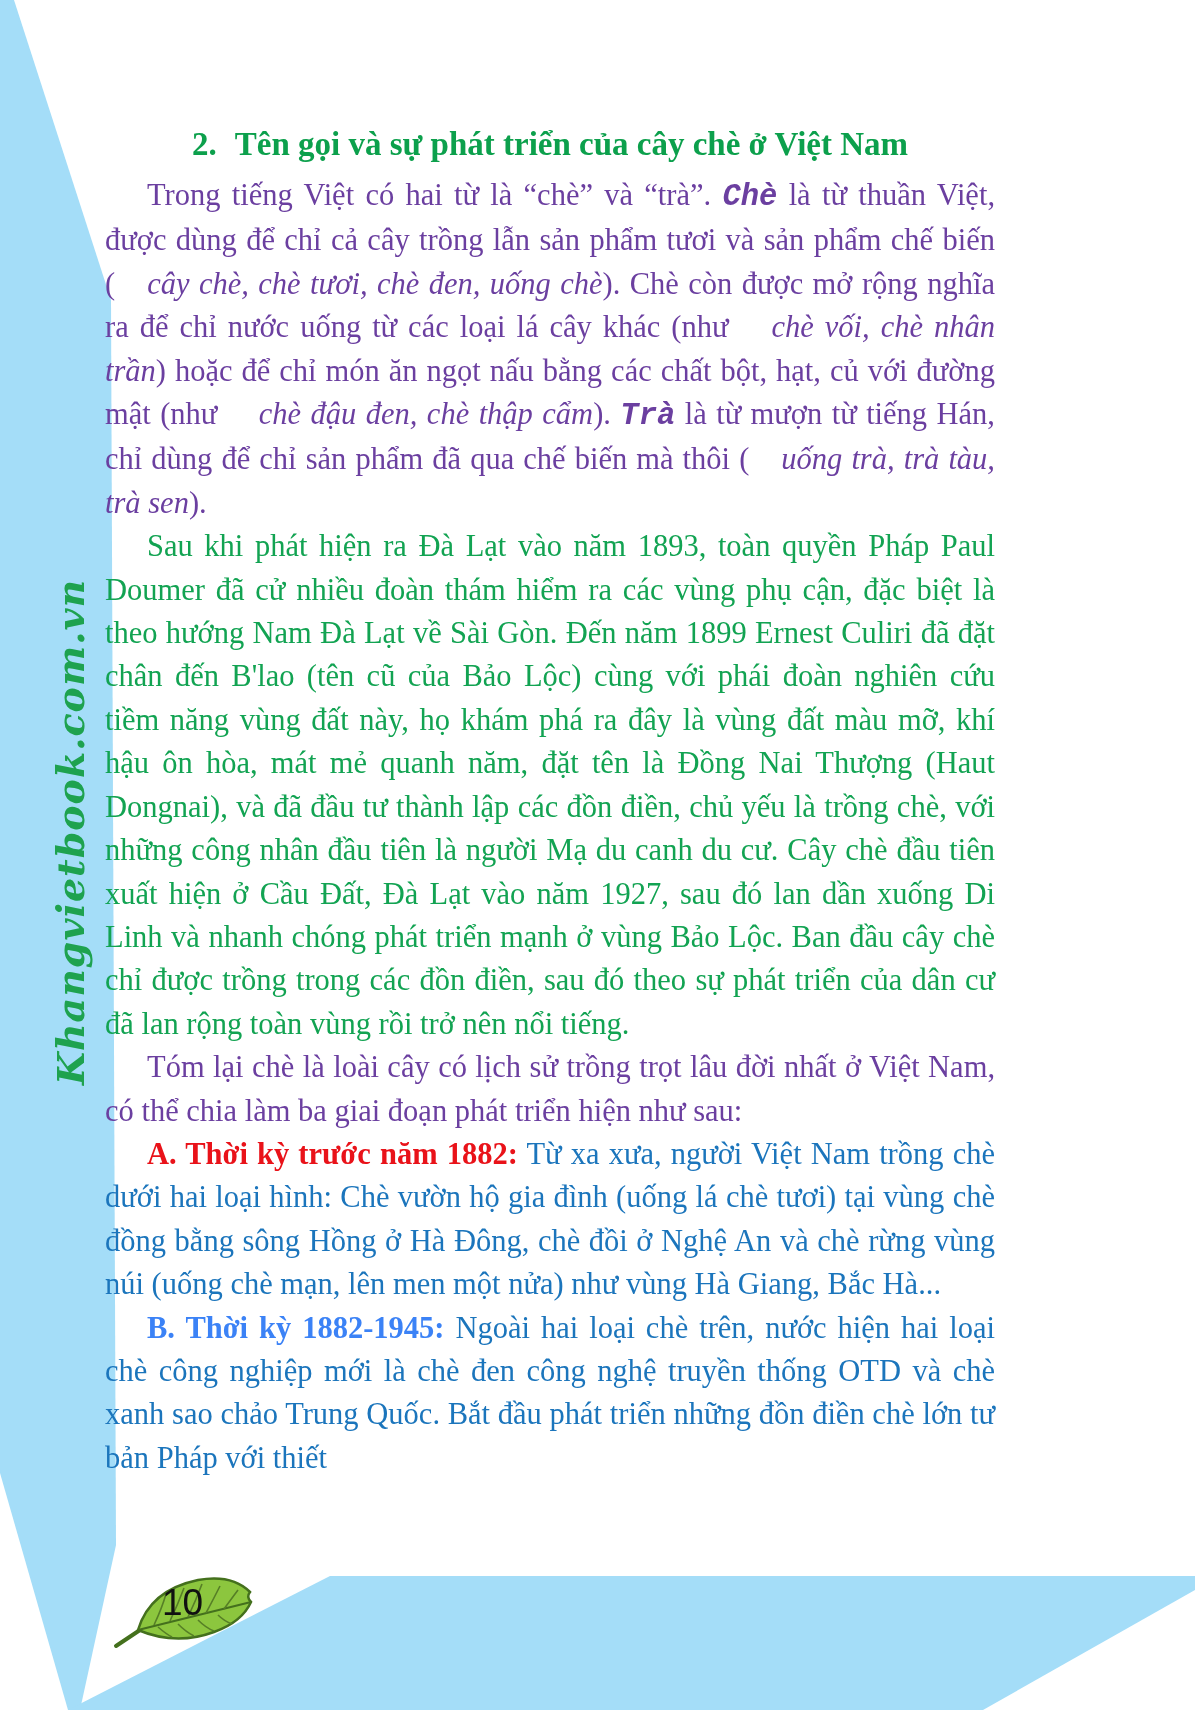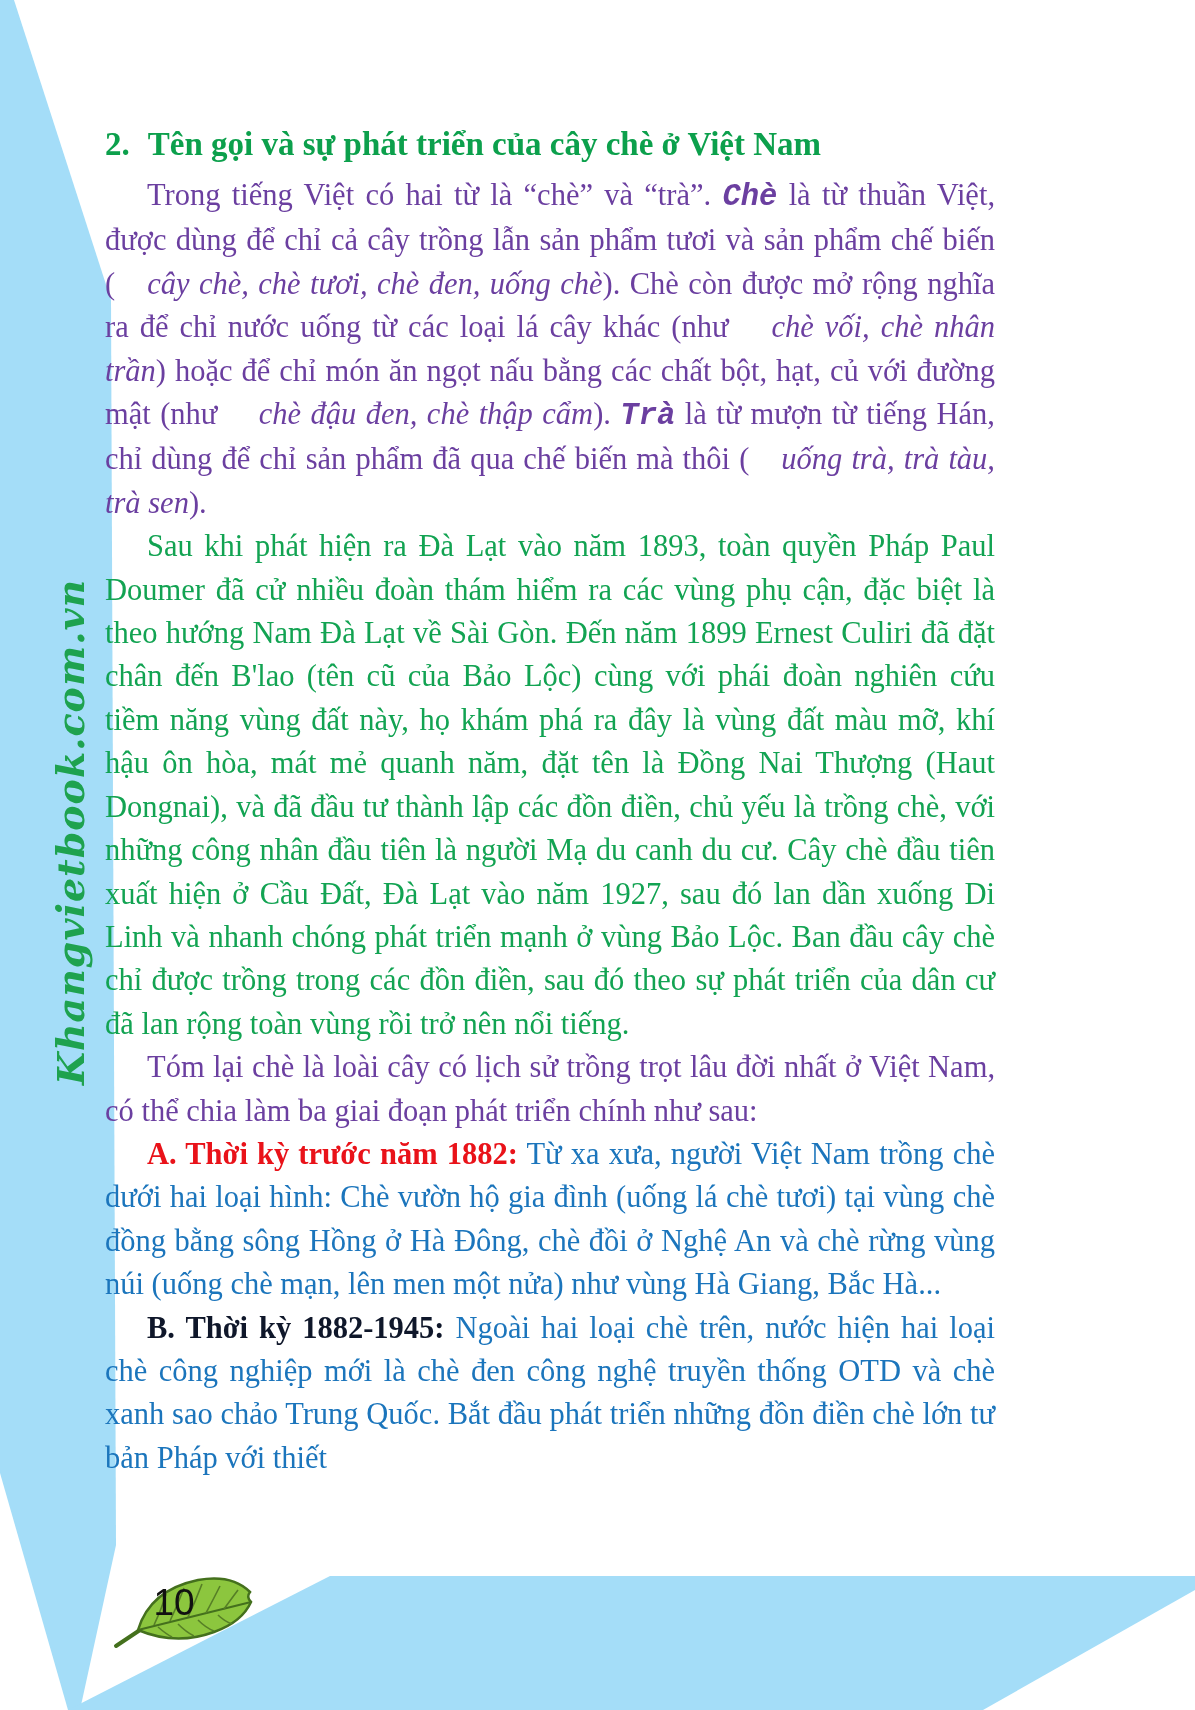--- a/index.html
+++ b/index.html
@@ -21,46 +21,46 @@
   p.para {
     margin:0; font-size:30.5px; line-height:43.4px;
     text-align:justify; text-indent:42px;
   }
   .seg-i  { font-style:italic;margin-left:32px; }
   .seg-b  { font-weight:bold; }
   .seg-bi { font-style:italic; font-weight:bold;font-family:Liberation Mono, monospace; }
   .leaf-wrap { position:absolute; left:110px; top:1558px; width:160px; height:105px; }
   .leaf-wrap svg { position:absolute; left:0; top:0; }
   .leaf-num {
-    position:absolute; left:34px; top:24px; width:60px; text-align:center;
+    position:absolute; left:52px; top:24px; width:60px; 
     font-size:37px; color:#111; font-family:"Liberation Sans",sans-serif;
   }
 </style>
 </head>
 <body>
 
 <div class="page">
 
   <svg class="bg-svg" viewBox="0 0 1195 1710" aria-hidden="true">
     <polygon points="14,0 111,300 116,1545 80,1710 68,1710 0,1473 0,0" fill="#A4DDF8"></polygon>
     <polygon points="330,1576 1195,1576 1195,1590 983,1710 68,1710" fill="#A4DDF8"></polygon>
   </svg>
 
   <div class="watermark" style="color: rgb(30, 162, 79);">Khangvietbook.com.vn</div>
 
   <div class="content">
-    <p class="heading" style="color: rgb(12, 160, 76);">
+    <p class="heading" style="color: rgb(12, 160, 76); text-align: center;">
       <span class="h-num">2.</span><span>Tên gọi và sự phát triển của cây chè ở Việt Nam</span>
     </p>
     <div id="paragraphs">
         <p class="para" style="color: rgb(107, 63, 160);"><span>Trong tiếng Việt có hai từ là “chè” và “trà”. </span><span class="seg-bi">Chè</span><span> là từ thuần Việt, được dùng để chỉ cả cây trồng lẫn sản phẩm tươi và sản phẩm chế biến (</span><span class="seg-i">cây chè, chè tươi, chè đen, uống chè</span><span>). Chè còn được mở rộng nghĩa ra để chỉ nước uống từ các loại lá cây khác (như </span><span class="seg-i">chè vối, chè nhân trần</span><span>) hoặc để chỉ món ăn ngọt nấu bằng các chất bột, hạt, củ với đường mật (như </span><span class="seg-i">chè đậu đen, chè thập cẩm</span><span>). </span><span class="seg-bi">Trà</span><span> là từ mượn từ tiếng Hán, chỉ dùng để chỉ sản phẩm đã qua chế biến mà thôi (</span><span class="seg-i">uống trà, trà tàu, trà sen</span><span>).</span></p>
         <p class="para" style="color: rgb(18, 163, 82);"><span>Sau khi phát hiện ra Đà Lạt vào năm 1893, toàn quyền Pháp Paul Doumer đã cử nhiều đoàn thám hiểm ra các vùng phụ cận, đặc biệt là theo hướng Nam Đà Lạt về Sài Gòn. Đến năm 1899 Ernest Culiri đã đặt chân đến B'lao (tên cũ của Bảo Lộc) cùng với phái đoàn nghiên cứu tiềm năng vùng đất này, họ khám phá ra đây là vùng đất màu mỡ, khí hậu ôn hòa, mát mẻ quanh năm, đặt tên là Đồng Nai Thượng (Haut Dongnai), và đã đầu tư thành lập các đồn điền, chủ yếu là trồng chè, với những công nhân đầu tiên là người Mạ du canh du cư. Cây chè đầu tiên xuất hiện ở Cầu Đất, Đà Lạt vào năm 1927, sau đó lan dần xuống Di Linh và nhanh chóng phát triển mạnh ở vùng Bảo Lộc. Ban đầu cây chè chỉ được trồng trong các đồn điền, sau đó theo sự phát triển của dân cư đã lan rộng toàn vùng rồi trở nên nổi tiếng.</span></p>
-        <p class="para" style="color: rgb(107, 63, 160);"><span>Tóm lại chè là loài cây có lịch sử trồng trọt lâu đời nhất ở Việt Nam, có thể chia làm ba giai đoạn phát triển chính như sau:</span></p>
+        <p class="para" style="color: rgb(107, 63, 160);"><span>Tóm lại chè là loài cây có lịch sử trồng trọt lâu đời nhất ở Việt Nam, có thể chia làm ba giai đoạn phát triển hiện như sau:</span></p>
         <p class="para" style="color: rgb(27, 117, 188);"><span class="seg-b" style="color: rgb(233, 18, 25);">A. Thời kỳ trước năm 1882:</span><span> Từ xa xưa, người Việt Nam trồng chè dưới hai loại hình: Chè vườn hộ gia đình (uống lá chè tươi) tại vùng chè đồng bằng sông Hồng ở Hà Đông, chè đồi ở Nghệ An và chè rừng vùng núi (uống chè mạn, lên men một nửa) như vùng Hà Giang, Bắc Hà...</span></p>
-        <p class="para" style="color: rgb(27, 117, 188);"><span class="seg-b" style="color: #0f172a;">B. Thời kỳ 1882-1945:</span><span> Ngoài hai loại chè trên, nước hiện hai loại chè công nghiệp mới là chè đen công nghệ truyền thống OTD và chè xanh sao chảo Trung Quốc. Bắt đầu phát triển những đồn điền chè lớn tư bản Pháp với thiết</span></p>
+        <p class="para" style="color: rgb(27, 117, 188);"><span class="seg-b" style="color: #3b82f6;">B. Thời kỳ 1882-1945:</span><span> Ngoài hai loại chè trên, nước hiện hai loại chè công nghiệp mới là chè đen công nghệ truyền thống OTD và chè xanh sao chảo Trung Quốc. Bắt đầu phát triển những đồn điền chè lớn tư bản Pháp với thiết</span></p>
       </div>
   </div>
 
   <div class="leaf-wrap">
     <svg width="160" height="105" viewBox="0 0 160 105" aria-hidden="true">
       <path d="M6,88 L30,72" stroke="#44701D" stroke-width="4" fill="none" stroke-linecap="round"></path>
       <path d="M28,72 Q40,32 88,22 Q122,16 140,34 Q136,39 141,44 Q132,64 104,74 Q66,88 28,72 Z" stroke="#44701D" stroke-width="2.5" fill="#8CC63E"></path>
       <path d="M28,72 Q85,58 141,44" stroke="#44701D" stroke-width="2" fill="none"></path>
       <path d="M44,67 Q52,50 56,36 M60,63 Q68,46 74,30 M78,59 Q86,42 92,26 M96,55 Q104,40 110,28 M114,51 Q122,40 128,32
                M48,69 Q56,76 62,79 M68,66 Q76,74 84,78 M88,62 Q96,70 104,73 M108,57 Q114,63 122,66" stroke="#567F26" stroke-width="1.6" fill="none"></path>

